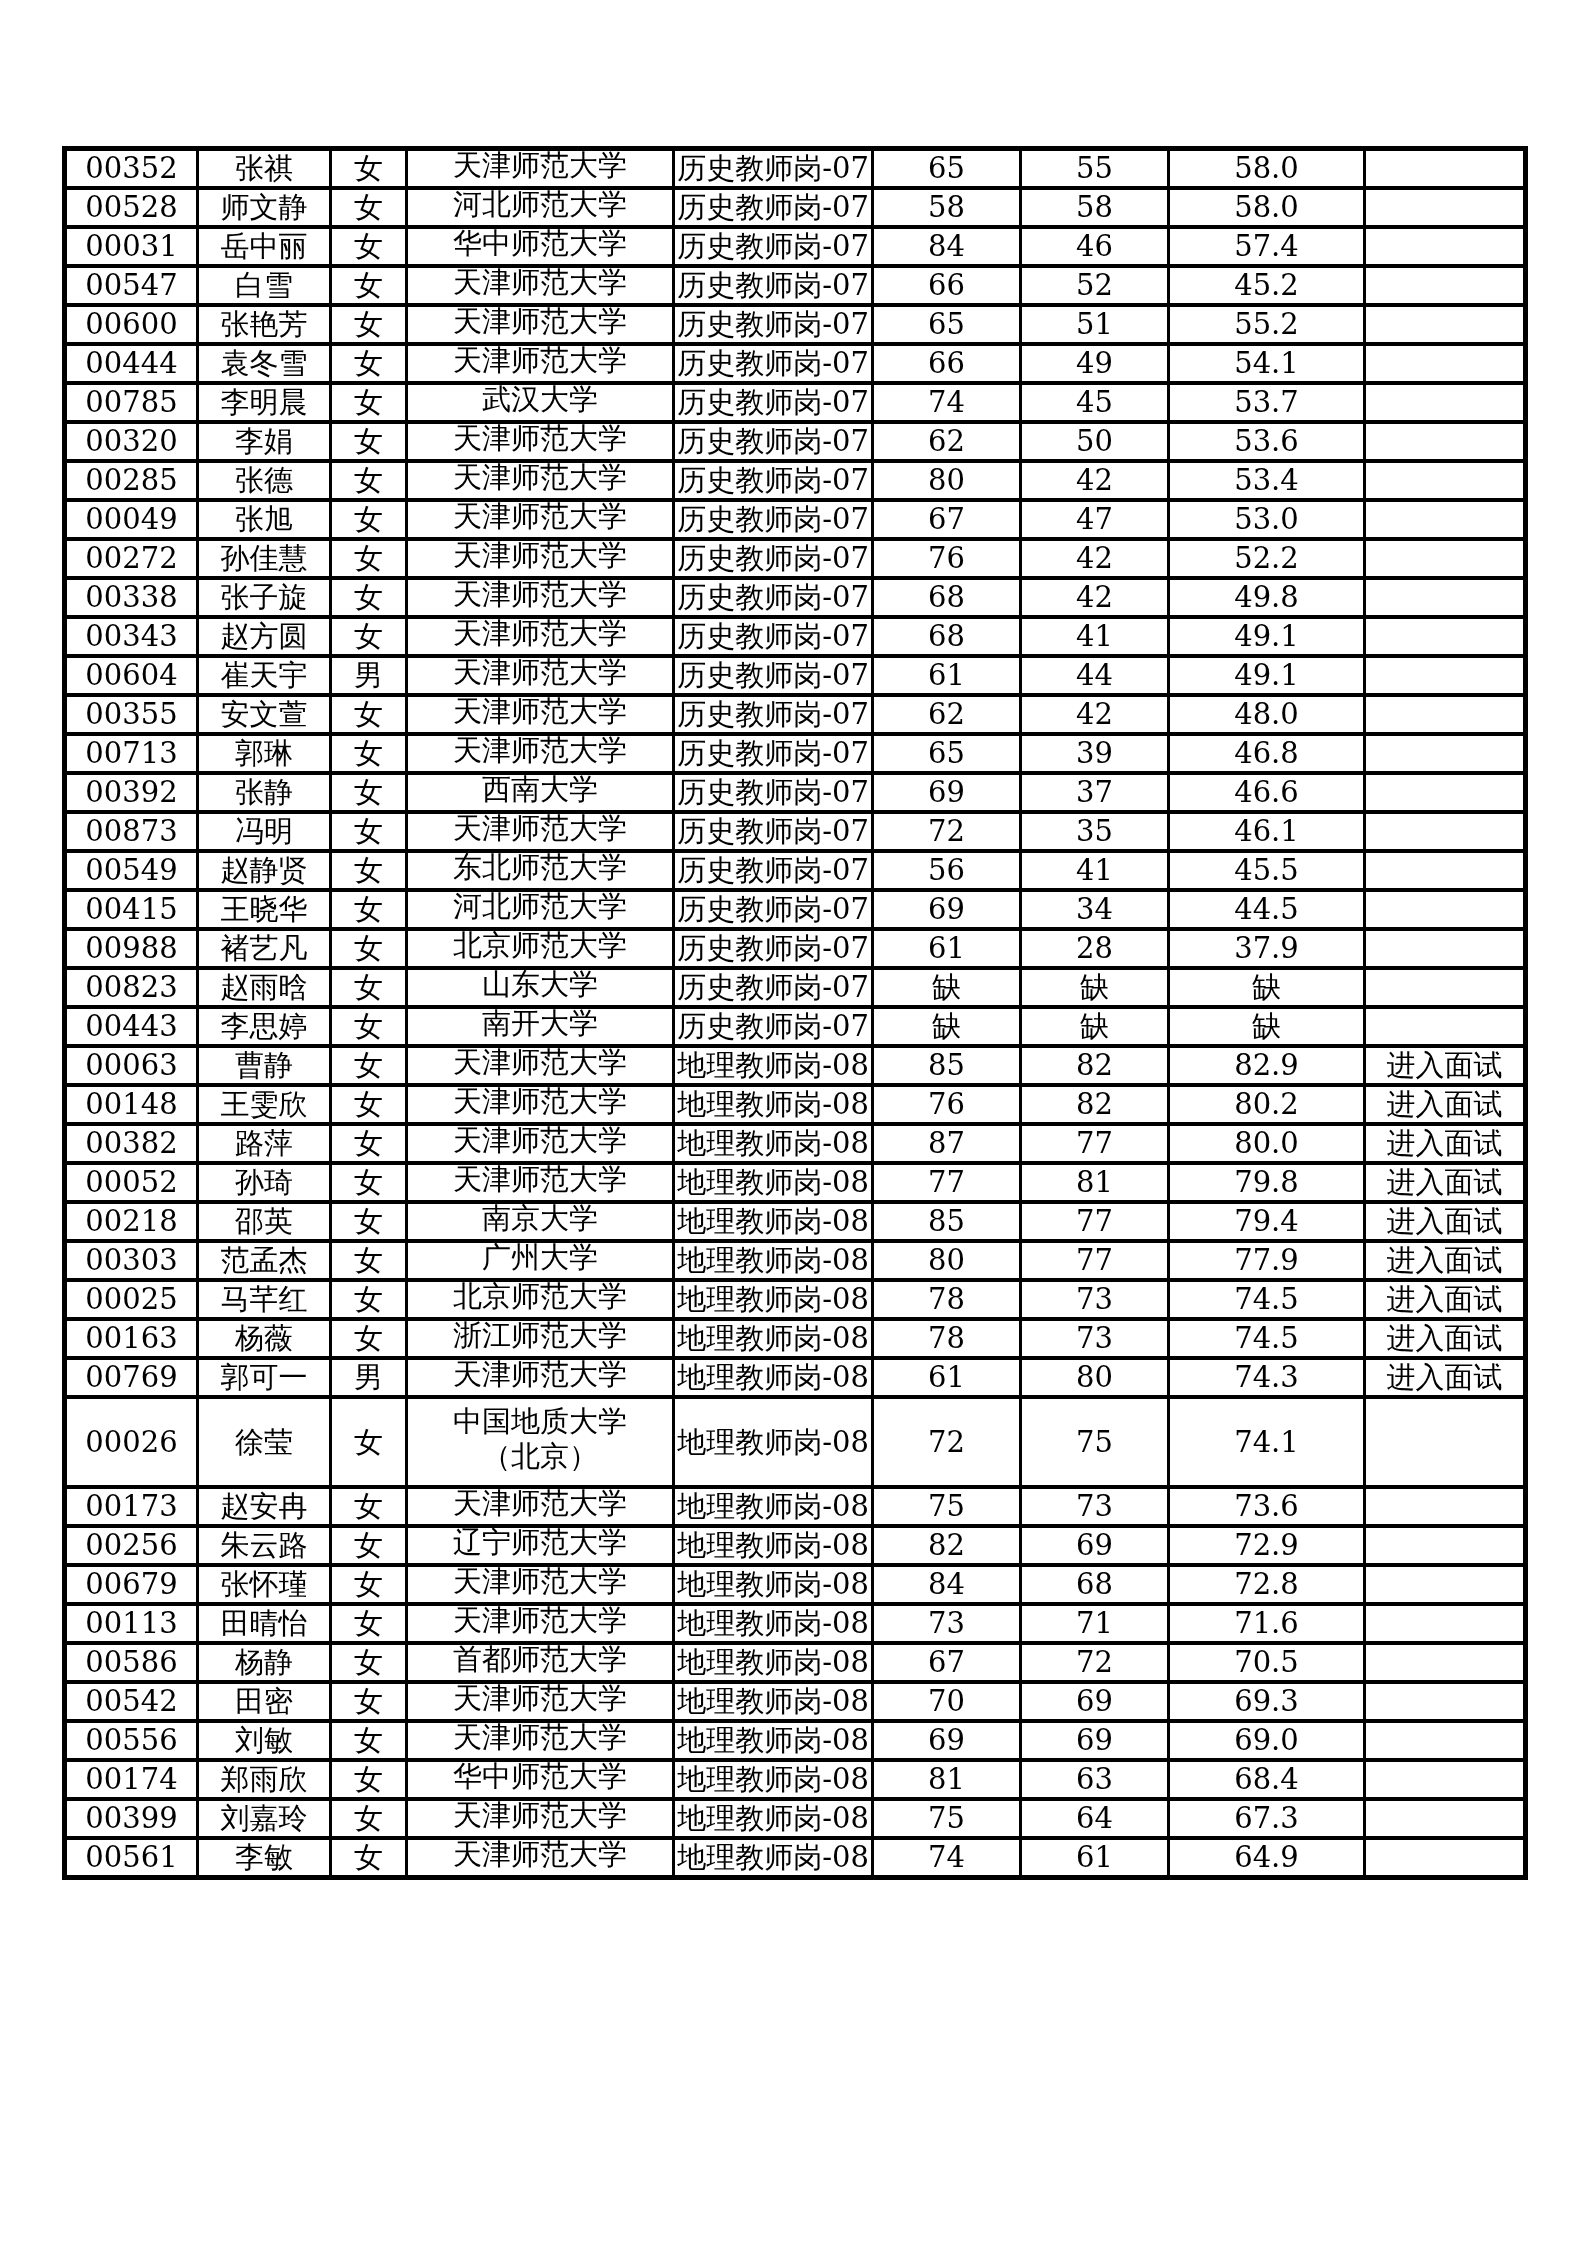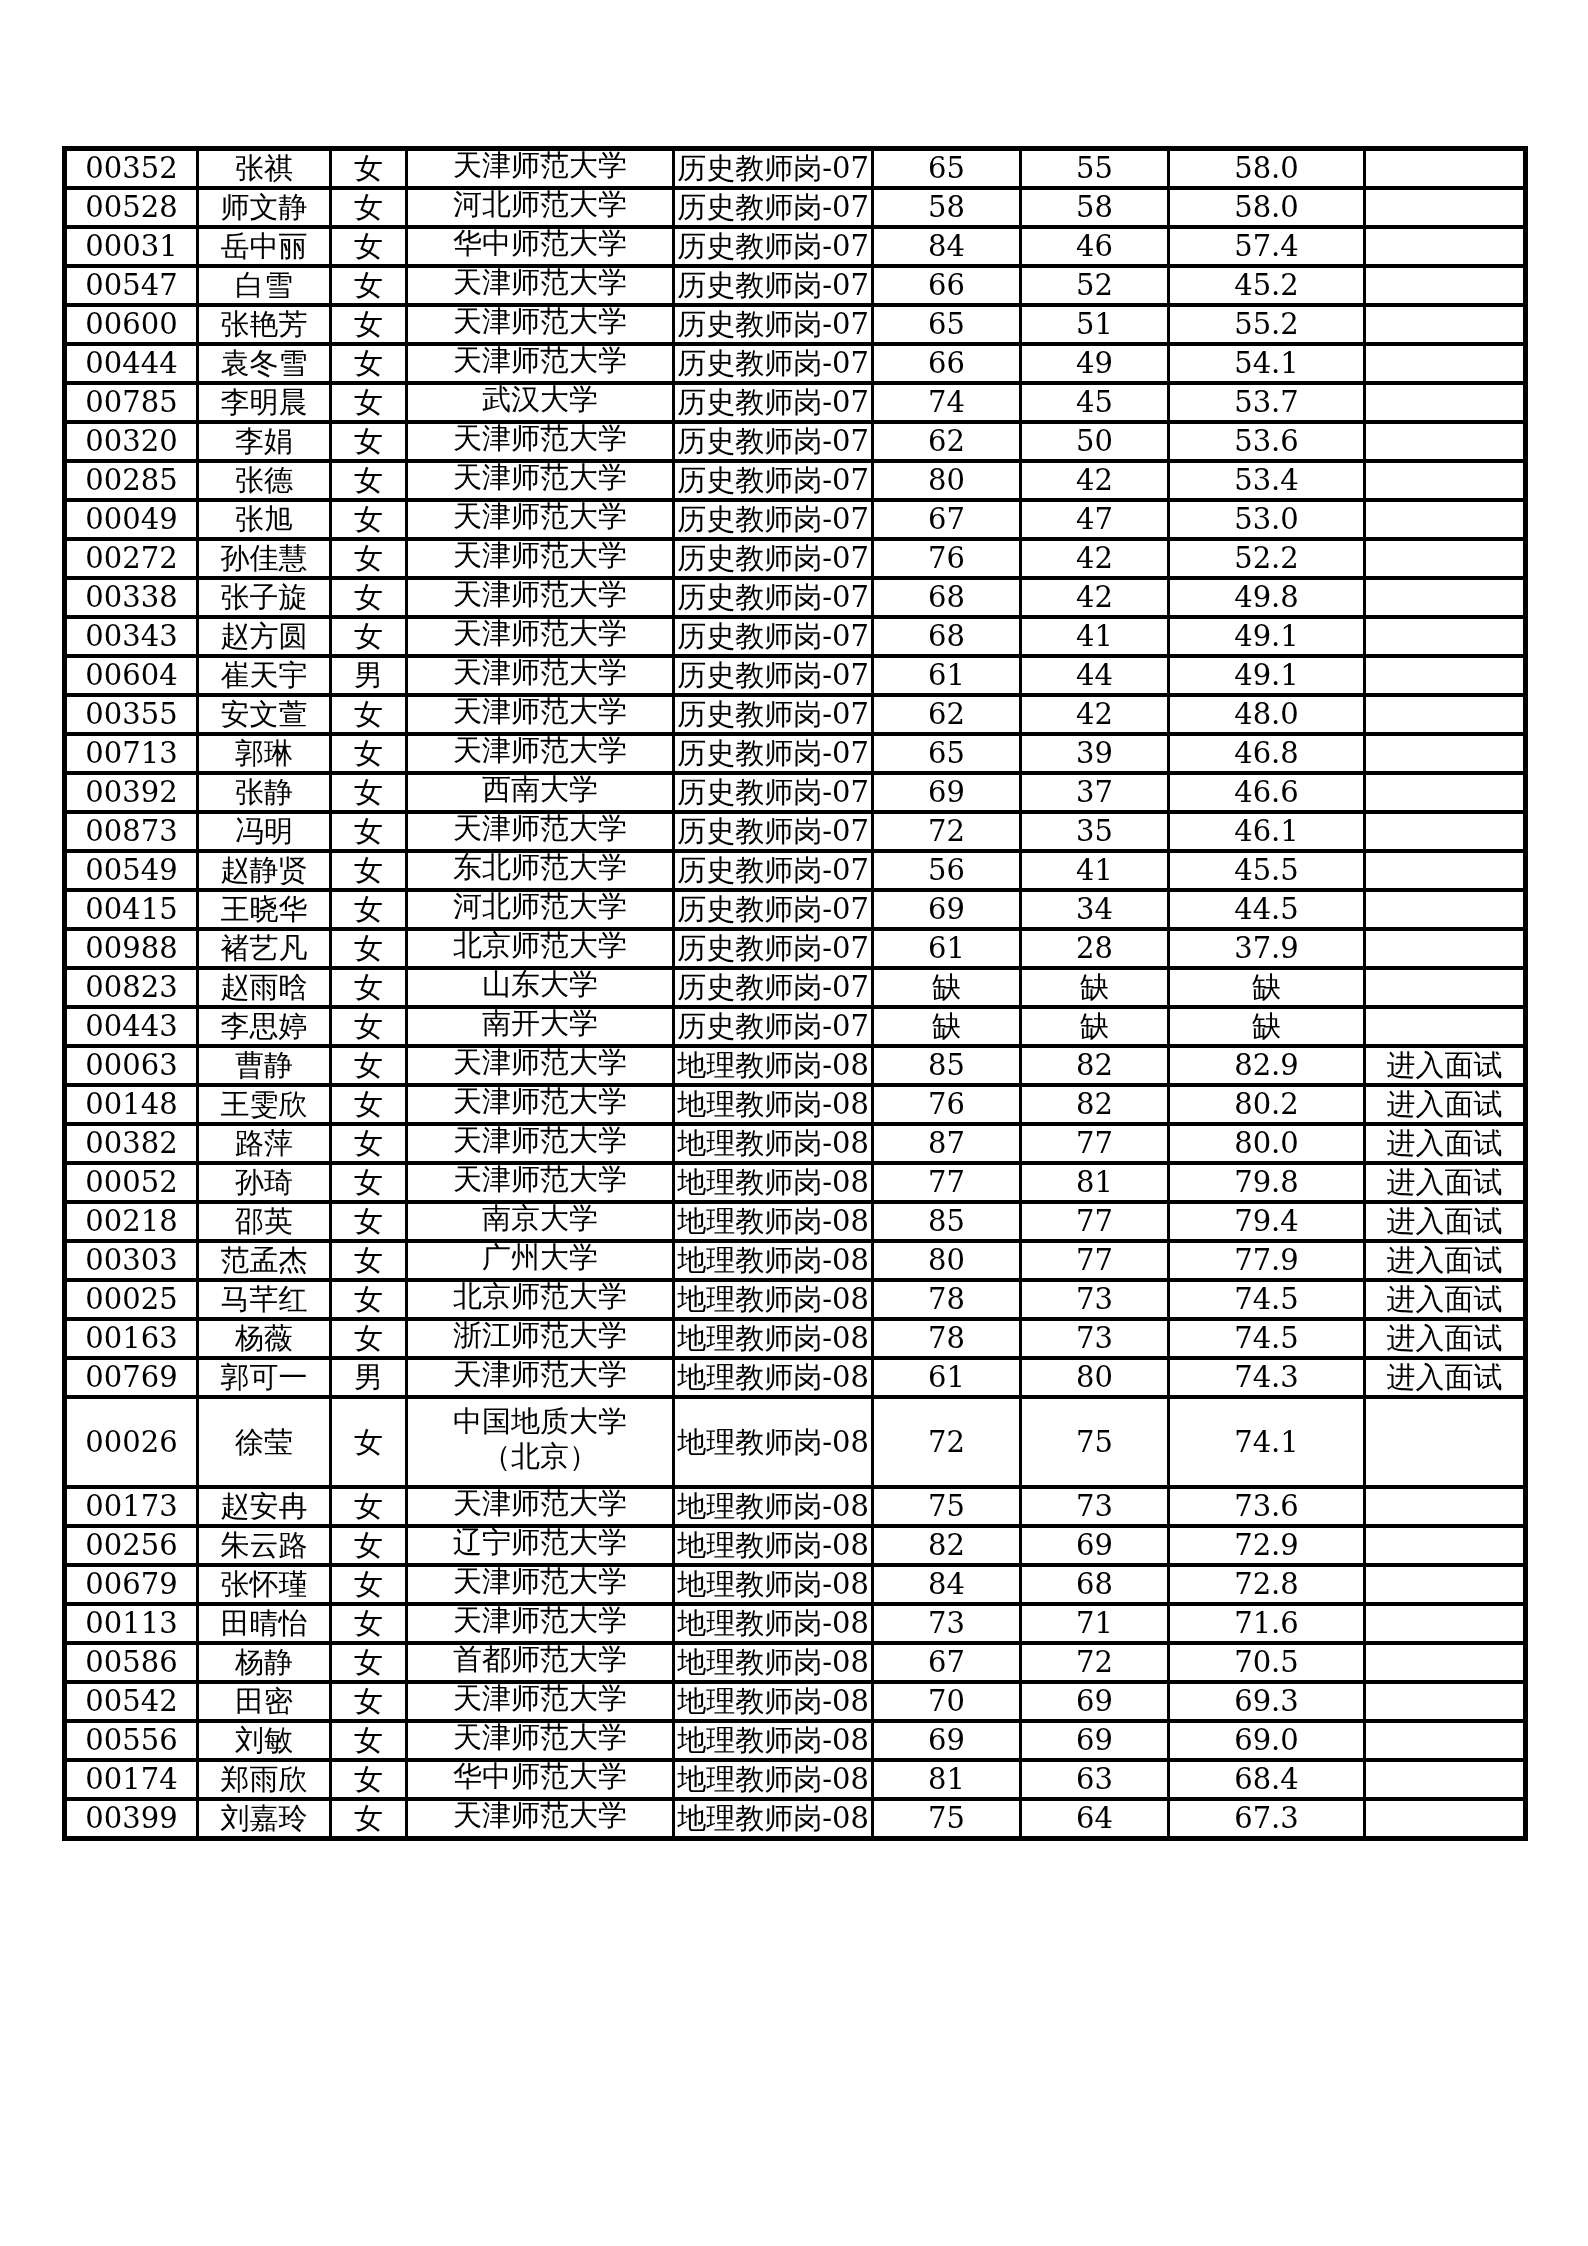--- a/index.html
+++ b/index.html
@@ -524,15 +524,26 @@
           <td>00399</td>
           <td>刘嘉玲</td>
           <td>女</td>
           <td>天津师范大学</td>
           <td>地理教师岗-08</td>
           <td>75</td>
           <td>64</td>
           <td>67.3</td>
           <td></td>
         </tr>
+        <tr>
+          <td>00561</td>
+          <td>李敏</td>
+          <td>女</td>
+          <td>天津师范大学</td>
+          <td>地理教师岗-08</td>
+          <td>74</td>
+          <td>61</td>
+          <td>64.9</td>
+          <td></td>
+        </tr>
       </tbody>
   </table>
 </div>
 
 </body></html>

